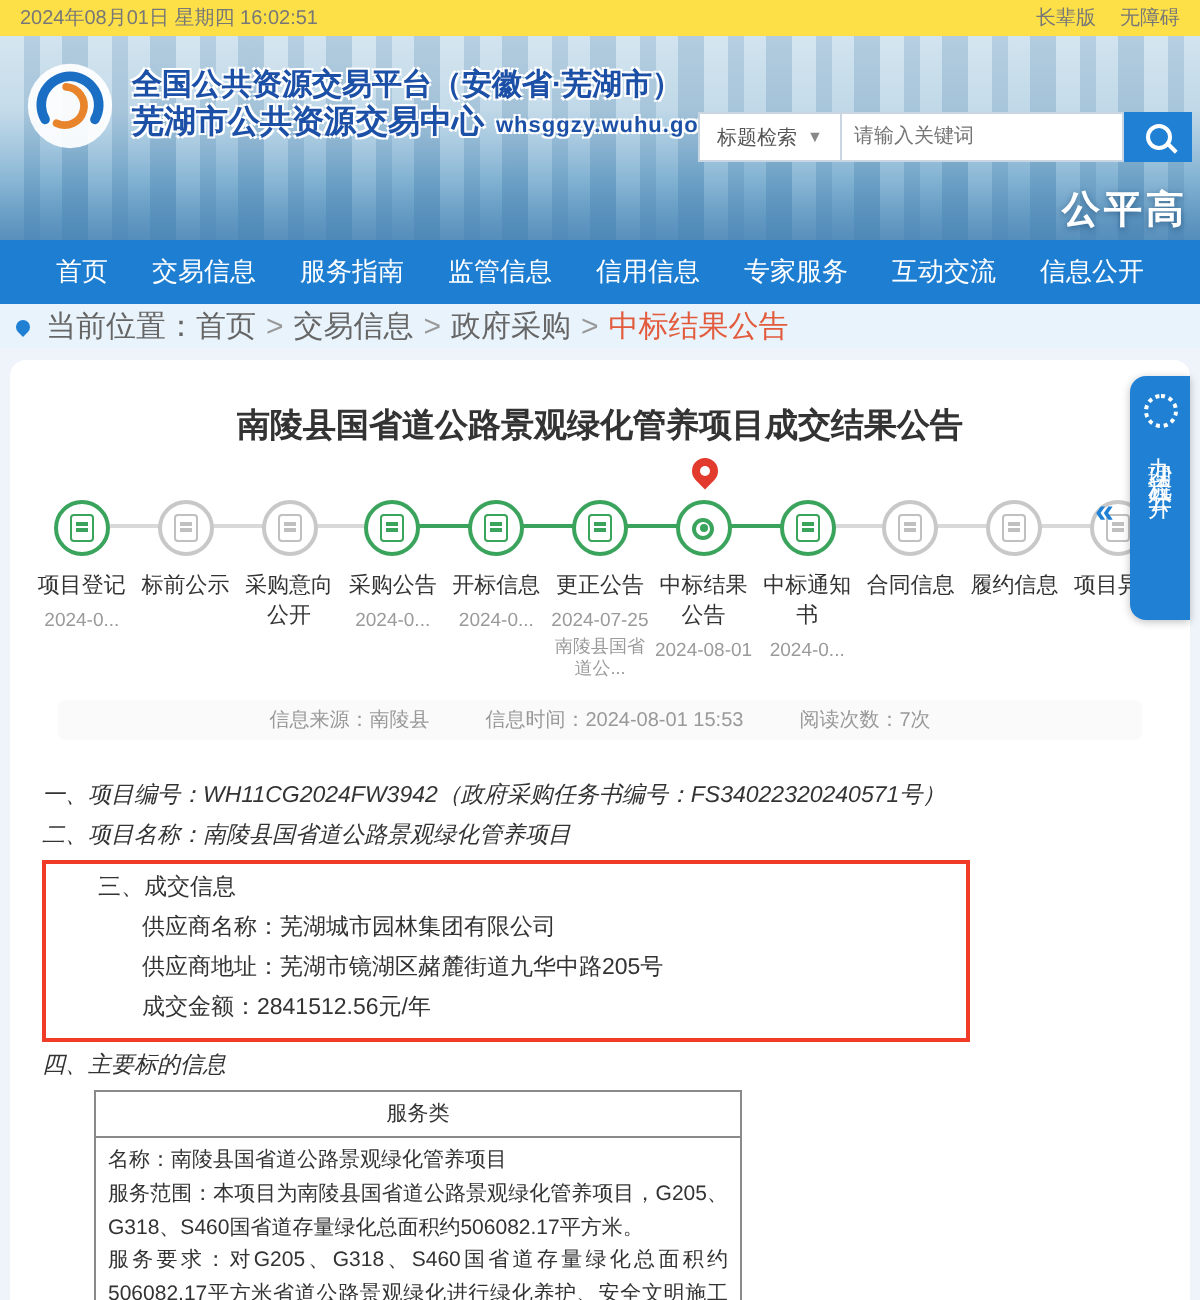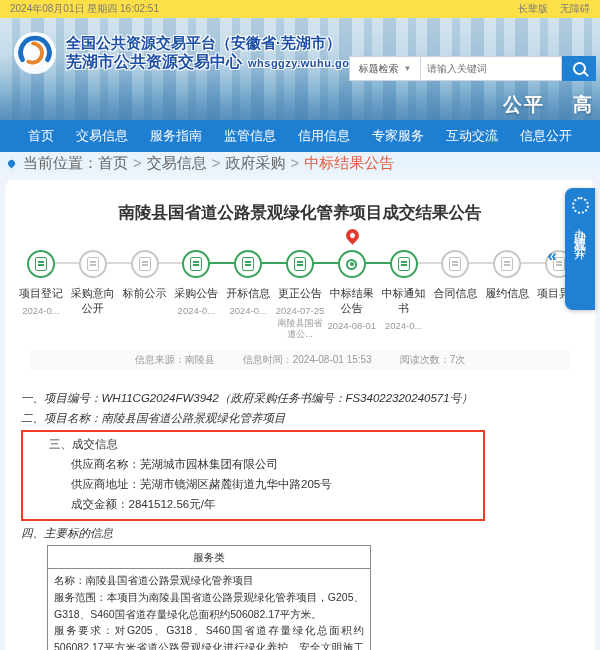--- a/index.html
+++ b/index.html
@@ -28,21 +28,21 @@
   .search{position:absolute;right:4px;top:38px;display:flex;height:25px;z-index:3;}
   .search .cat{background:#fff;border:1px solid #c9d6e2;font-size:10px;color:#555;
     display:flex;align-items:center;gap:5px;padding:0 6px;width:58px;cursor:pointer;justify-content:center;}
   .search .cat .chev{font-size:8px;color:#888;}
   .search input{border:1px solid #c9d6e2;border-left:none;width:128px;font-size:10px;
     padding:0 6px;outline:none;color:#333;}
   .search button{width:34px;border:none;background:#1f80d4;cursor:pointer;
     display:flex;align-items:center;justify-content:center;}
   .mag{width:9px;height:9px;border:2px solid #fff;border-radius:50%;position:relative;display:inline-block;}
   .mag::after{content:'';position:absolute;width:6px;height:2px;background:#fff;right:-5px;bottom:-2px;transform:rotate(45deg);}
-  .slogan{position:absolute;right:6px;top:74px;z-index:2;display:flex;gap:28px;color:#fff;
+  .slogan{position:absolute;right:6px;top:74px;z-index:2;display:flex;color:#fff;
     font-size:19px;font-weight:bold;letter-spacing:2px;text-shadow:0 1px 3px rgba(0,45,85,.45);align-items:center;}
   
   .nav{height:32px;background:#1e7ed2;display:flex;align-items:center;
     justify-content:space-between;padding:0 28px;}
   .nav-item{color:#fff;font-size:13px;cursor:pointer;white-space:nowrap;}
   
   .crumbbar{height:22px;background:#e9f3fb;display:flex;align-items:center;gap:6px;
     padding:0 8px;font-size:15px;color:#666;}
   .bpin{width:7px;height:7px;background:#1f80d4;border-radius:50% 50% 50% 0;
     transform:rotate(-45deg);flex:0 0 7px;margin-right:2px;}
@@ -168,27 +168,27 @@
           <div class="circ">
             <span class="doc"></span>
           </div>
           <div class="slabel">项目登记</div>
           <div class="sdate">2024-0...</div>
         </div>
         <div class="step">
           <div class="circ">
             <span class="doc"></span>
           </div>
+          <div class="slabel">标前公示</div>
+        </div>
+        <div class="step">
+          <div class="circ">
+            <span class="doc"></span>
+          </div>
           <div class="slabel">采购意向公开</div>
-        </div>
-        <div class="step">
-          <div class="circ">
-            <span class="doc"></span>
-          </div>
-          <div class="slabel">标前公示</div>
         </div>
         <div class="step on">
           <div class="circ">
             <span class="doc"></span>
           </div>
           <div class="slabel">采购公告</div>
           <div class="sdate">2024-0...</div>
         </div>
         <div class="step on conn-on">
           <div class="circ">

